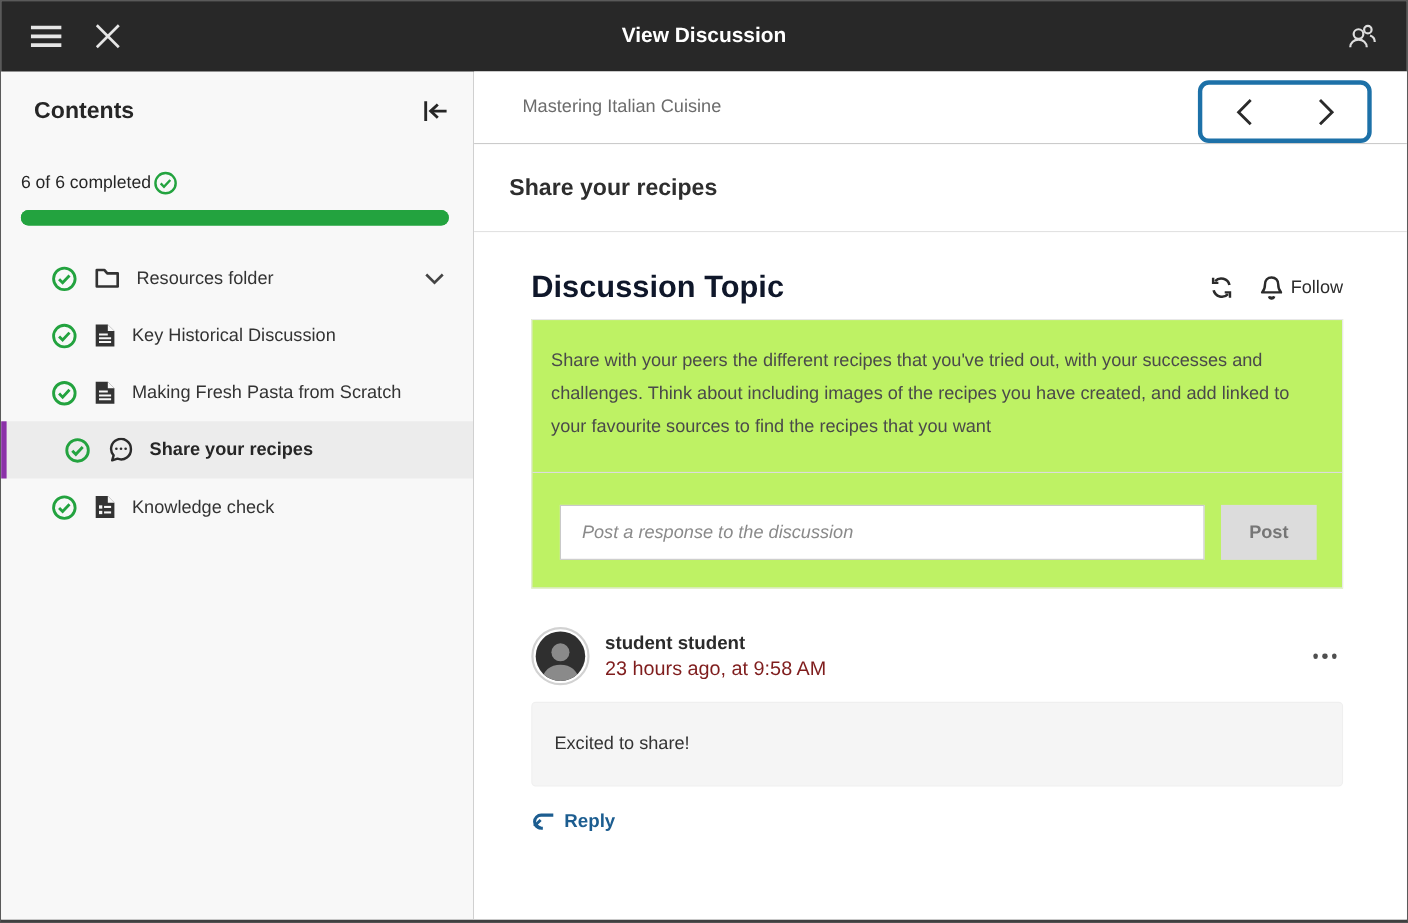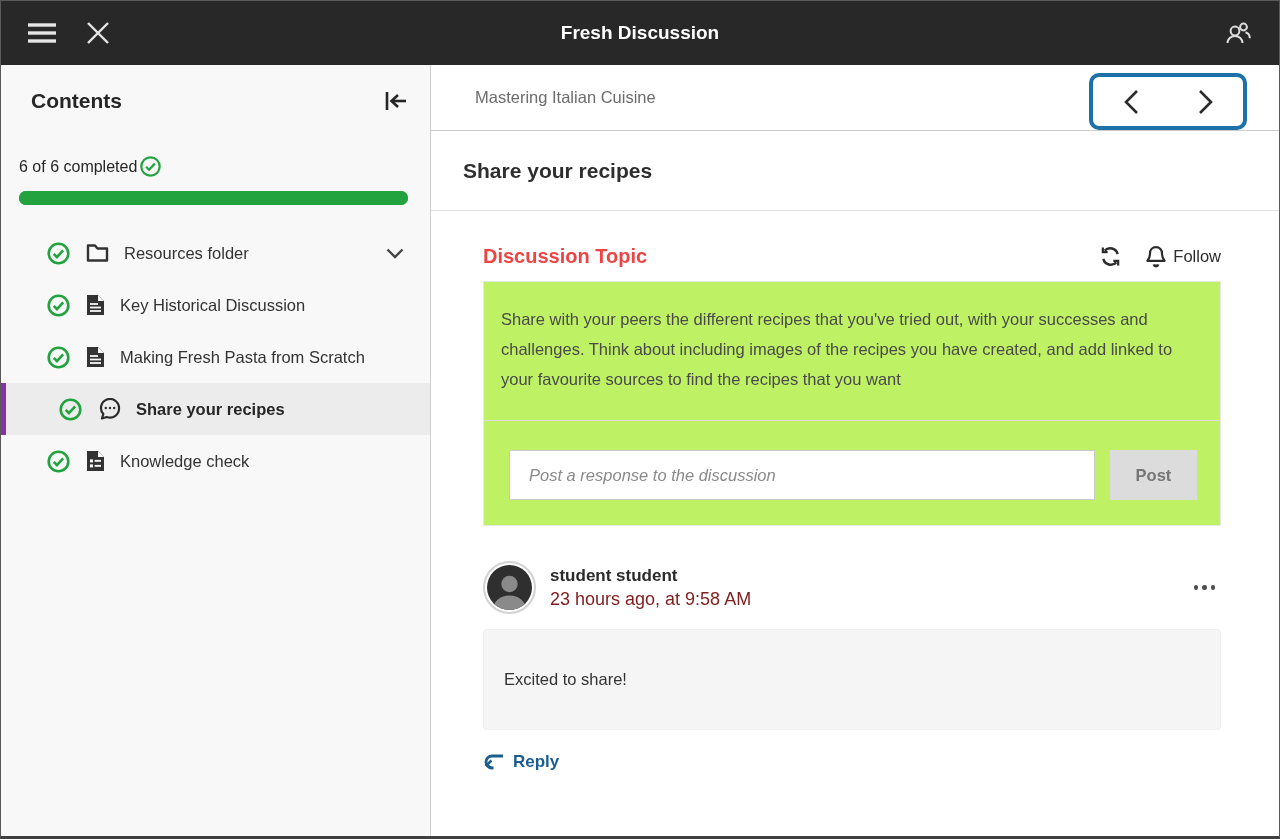--- a/index.html
+++ b/index.html
@@ -67,21 +67,21 @@
   .pager button {
     flex:1; height:100%; background:transparent; border:none; cursor:pointer;
     display:flex; align-items:center; justify-content:center;
   }
   .title-row { height:80px; flex:0 0 80px; border-bottom:1px solid #e2e2e2; display:flex; align-items:center; padding-left:32px; }
   .page-title { font-size:21px; font-weight:700; color:#2e2e2e; }
 
   .content { flex:1; overflow:hidden; padding:0 58px 0 52px; }
 
   .disc-header { margin-top:34px; display:flex; align-items:center; }
-  .disc-title { font-size:20px; font-weight:700; color:#ef4444; }
+  .disc-title { font-size:28px; font-weight:700; color:#0f172a; }
   .disc-actions { margin-left:auto; display:flex; align-items:flex-end; gap:24px; }
   .refresh-btn { display:flex; cursor:pointer; }
   .follow-btn { display:flex; align-items:center; gap:7px; cursor:pointer; }
   .follow-label { font-size:16.5px; color:#2b2b2b; }
 
   .topic-panel { margin-top:13px; background:#bef264; border:1px solid #e8e8e8; }
   .topic-body { padding:22px 18px 26px 17px; font-size:16.5px; line-height:30px; color:#4a4a4a; }
   .response-row { border-top:1px solid #dcdcdc; padding:29px 23px 25px 25px; display:flex; gap:15px; }
   .response-input {
     flex:1; height:50px; border:1px solid #c9c9c9; background:#fff; padding:0 19px;
@@ -100,21 +100,21 @@
   }
   .avatar-inner { width:45px; height:45px; border-radius:50%; background:#2f2f2f; overflow:hidden; display:flex; align-items:flex-end; justify-content:center; }
   .post-meta { margin-left:14px; }
   .post-author { font-size:17px; font-weight:700; color:#2b2b2b; }
   .post-time { margin-top:3px; font-size:18px; color:#7f1d1d; }
   .kebab { margin-left:auto; display:flex; gap:4px; padding:10px 6px; cursor:pointer; }
   .kebab i { width:4.5px; height:4.5px; border-radius:50%; background:#4f4f4f; }
 
   .comment-box {
     margin-top:15px; background:#f5f5f5; border:1px solid #efefef; border-radius:4px;
-    padding:40px 20px; font-size:16.5px; color:#333;
+    padding:28px 20px; font-size:16.5px; color:#333;
   }
   .reply-row { margin-top:22px; display:flex; }
   .reply-link { display:flex; align-items:center; gap:8px; cursor:pointer; text-decoration:none; }
   .reply-label { font-size:17px; font-weight:700; color:#1c5d90; }
 
   svg { display:block; }
 </style>
 </head>
 <body>
 
@@ -131,21 +131,21 @@
         </svg>
     </span>
     <span class="icon-btn">
       <svg width="24" height="24" viewBox="0 0 24 24">
           <g stroke="#e6e6e6" stroke-width="2.4">
             <line x1="2" y1="2" x2="22" y2="22"></line>
             <line x1="22" y1="2" x2="2" y2="22"></line>
           </g>
         </svg>
     </span>
-    <span class="topbar-title">Fresh Discussion</span>
+    <span class="topbar-title">View Discussion</span>
     <span class="icon-btn people">
       <svg width="26" height="24" viewBox="0 0 26 24" fill="none" stroke="#dedede" stroke-width="2">
         <circle cx="10" cy="10" r="4.4"></circle>
         <path d="M2.5 22c0-4.2 3.4-7 7.5-7s7.5 2.8 7.5 7"></path>
         <circle cx="18.5" cy="6" r="3.4"></circle>
         <path d="M20.5 11.3c2.6 0.9 4.3 3.1 4.3 5.9"></path>
       </svg>
     </span>
   </div>
 

